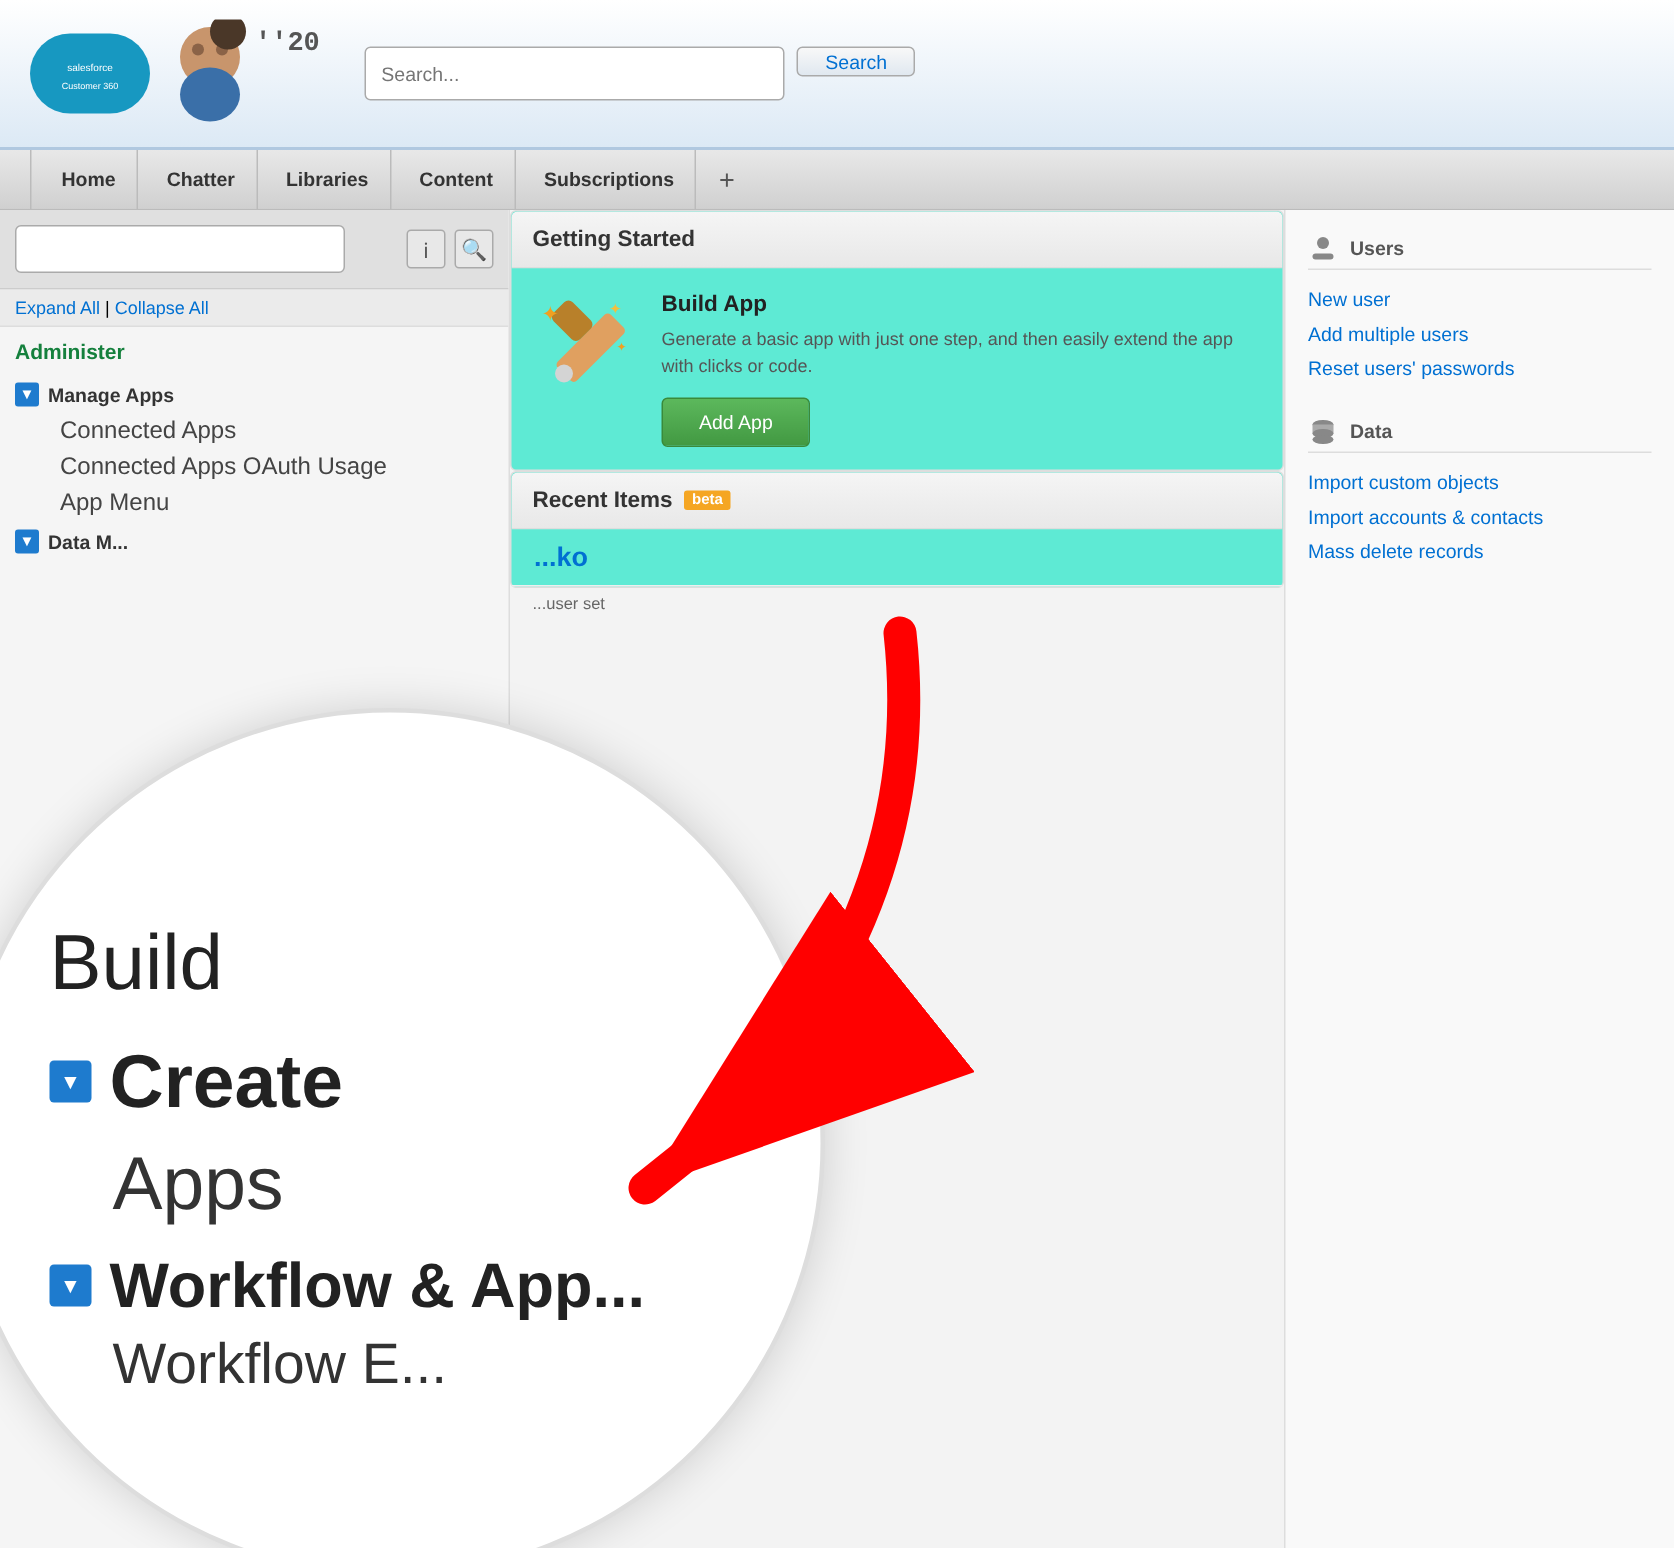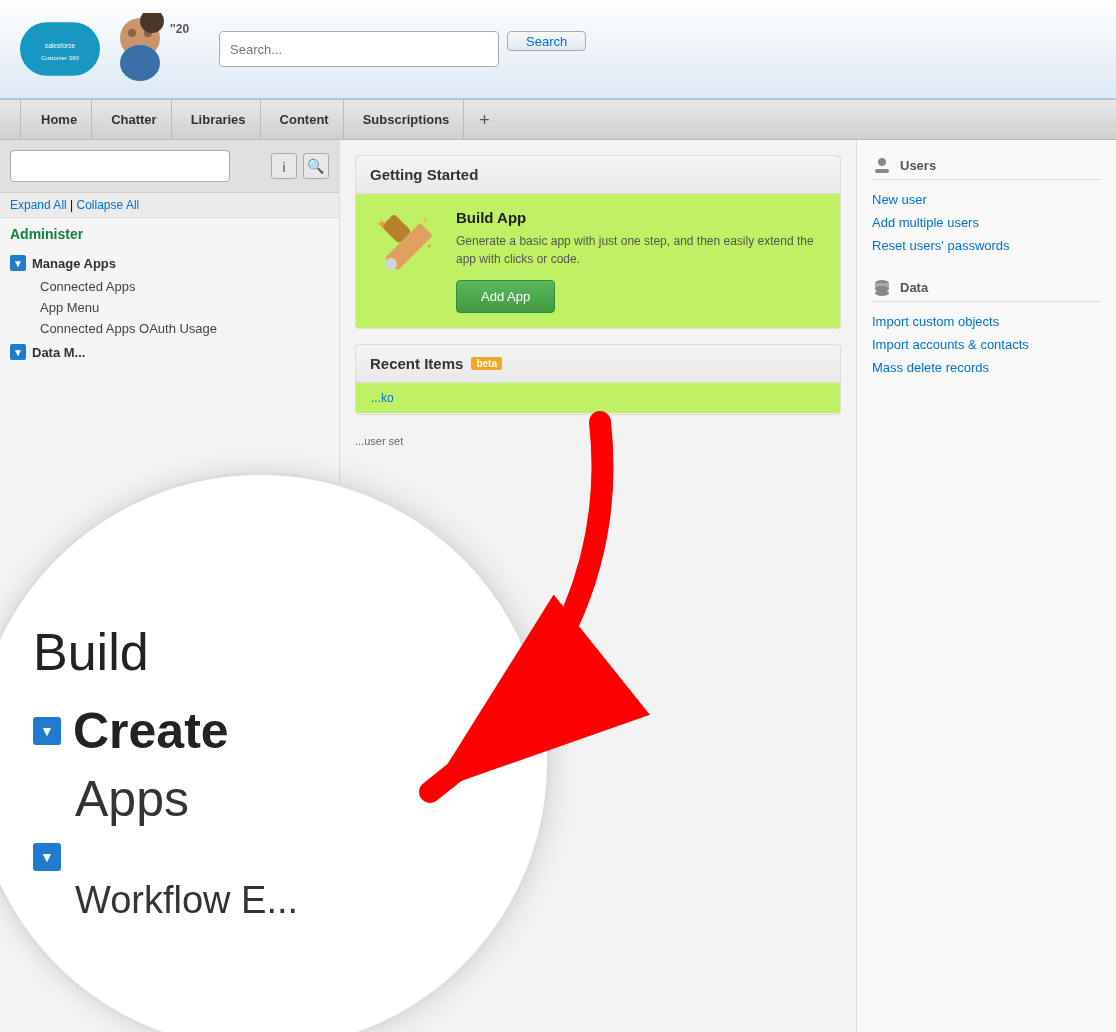--- a/index.html
+++ b/index.html
@@ -164,34 +164,33 @@
       justify-content: center;
       color: white;
       font-size: 10px;
       flex-shrink: 0;
     }
     .sidebar-sub-items {
       padding-left: 30px;
     }
     .sidebar-sub-item {
       padding: 3px 10px;
-      font-size: 13px;
+      font-size: 16px;
       color: #444;
       cursor: pointer;
     }
 
     
     #content {
       flex: 1;
       overflow-y: auto;
       padding: 0;
     }
     .content-section {
-      margin: 15px;
-      background: #bef264;
+      background: #5eead4;
       border: 1px solid #ddd;
       border-radius: 4px;
     }
     .section-header {
       background: linear-gradient(to bottom, #f5f5f5, #e8e8e8);
       padding: 10px 14px;
       border-bottom: 1px solid #ddd;
       font-size: 15px;
       font-weight: bold;
       color: #333;
@@ -244,21 +243,22 @@
       font-size: 10px;
       padding: 1px 5px;
       border-radius: 2px;
       font-weight: bold;
     }
     .recent-item-row {
       padding: 8px 15px;
       border-bottom: 1px solid #eee;
       color: #0070d2;
       cursor: pointer;
-      font-size: 12px;
+      font-size: 18px;
+      font-weight: bold;
     }
 
     
     #right-col {
       width: 260px;
       border-left: 1px solid #ddd;
       background: #f9f9f9;
       padding: 15px;
       overflow-y: auto;
       flex-shrink: 0;
@@ -395,21 +395,21 @@
       <svg width="60" height="70" viewBox="0 0 60 70">
 
         <circle cx="30" cy="25" r="20" fill="#c8956c"></circle>
         <circle cx="22" cy="20" r="4" fill="#8B6347"></circle>
         <circle cx="38" cy="20" r="4" fill="#8B6347"></circle>
         <ellipse cx="30" cy="50" rx="20" ry="18" fill="#3a6fa8"></ellipse>
 
         <circle cx="42" cy="8" r="12" fill="#4a3728"></circle>
       </svg>
     </div>
-    <div style="font-size:12px; color:#555; font-weight:bold; margin-left:-10px; margin-top:-40px;">'<span>'20</span></div>
+    <div style="font-size:18px; color:#555; font-weight:bold; margin-left:-10px; margin-top:-40px;font-family:Liberation Mono, monospace;">'<span>'20</span></div>
   </div>
 
   <div id="search-area">
     <input type="text" id="search-input" placeholder="Search..." style="">
     <button id="search-button">Search</button>
   </div>
 </div>
 
 <div id="navbar">
   <div class="nav-item">Home</div>
@@ -438,22 +438,22 @@
     </div>
 
     <div class="sidebar-section-title">Administer</div>
 
     <div class="sidebar-group-header">
       <div class="toggle-icon">▼</div>
       <span>Manage Apps</span>
     </div>
     <div class="sidebar-sub-items">
       <div class="sidebar-sub-item">Connected Apps</div>
+      <div class="sidebar-sub-item">Connected Apps OAuth Usage</div>
       <div class="sidebar-sub-item">App Menu</div>
-      <div class="sidebar-sub-item">Connected Apps OAuth Usage</div>
     </div>
 
     <div class="sidebar-group-header">
       <div class="toggle-icon">▼</div>
       <span>Data M...</span>
     </div>
   </div>
 
   <div id="content">
 
@@ -533,20 +533,21 @@
 
 <div id="zoom-overlay">
   <div class="zoom-build">Build</div>
   <div class="zoom-create-row">
     <div class="zoom-toggle">▼</div>
     <div class="zoom-create">Create</div>
   </div>
   <div class="zoom-apps">Apps</div>
   <div class="zoom-workflow-row">
     <div class="zoom-toggle">▼</div>
+    <div class="zoom-workflow">Workflow &amp; App...</div>
   </div>
   <div class="zoom-workflow-sub">Workflow E...</div>
 </div>
 
 <svg id="red-arrow" width="500" height="450" viewBox="0 0 500 450">
 
   <defs>
     <marker id="arrowhead" markerWidth="10" markerHeight="7" refX="10" refY="3.5" orient="auto">
       <polygon points="0 0, 10 3.5, 0 7" fill="red"></polygon>
     </marker>

